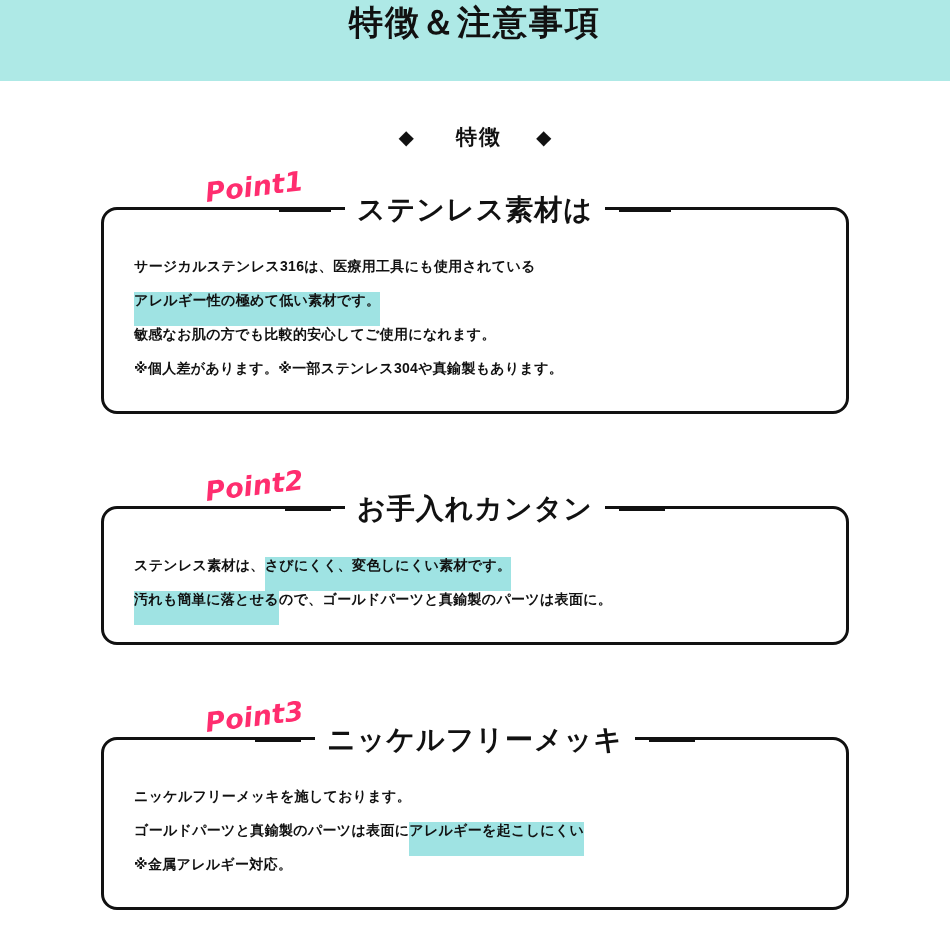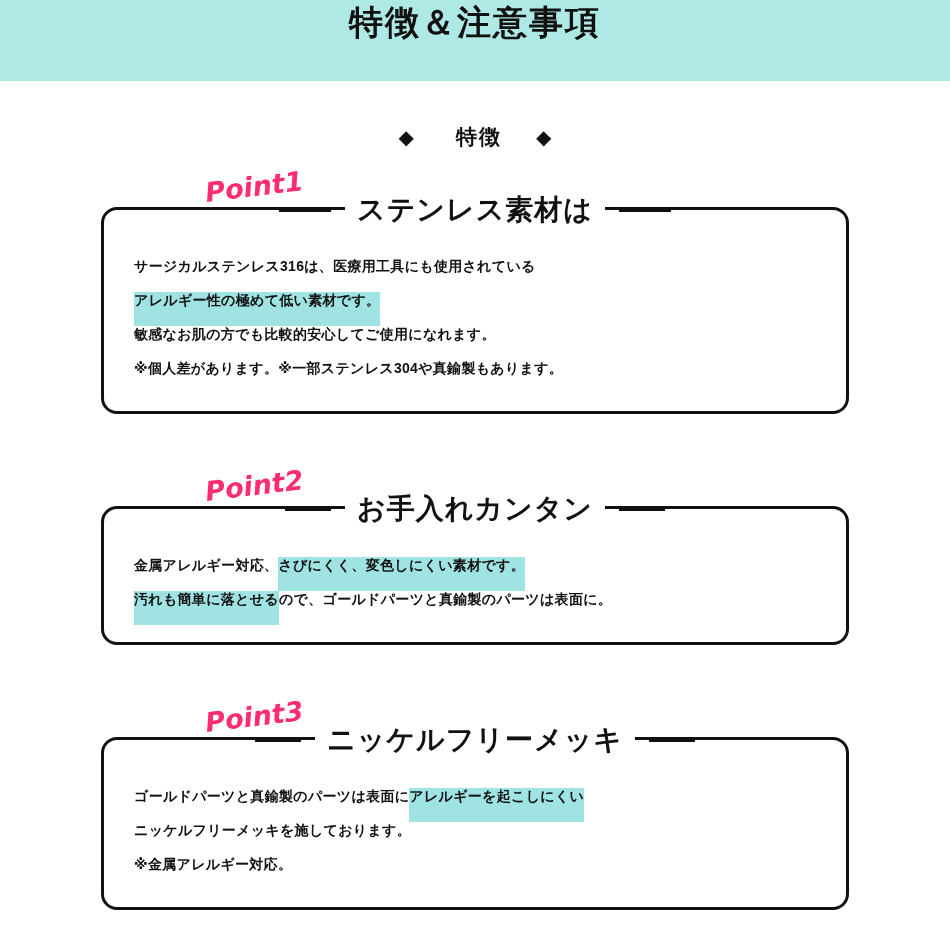--- a/index.html
+++ b/index.html
@@ -175,44 +175,44 @@
   <div class="point-block b2">
     <div class="point-badge">Point2</div>
     <div class="card">
       <div class="card-title-row">
         <span class="rule left2"></span>
         <span class="card-title">お手入れカンタン</span>
         <span class="rule right2"></span>
       </div>
       <div class="card-body">
         <div class="line">
-          <span>金属アレルギー対応、</span><span class="hl">さびにくく、変色しにくい素材です。</span>
+          <span>ステンレス素材は、</span><span class="hl">さびにくく、変色しにくい素材です。</span>
         </div>
         <div class="line">
           <span class="hl">汚れも簡単に落とせる</span><span>ので、ゴールドパーツと真鍮製のパーツは表面に。</span>
         </div>
       </div>
     </div>
   </div>
 
   <div class="point-block b3">
     <div class="point-badge">Point3</div>
     <div class="card">
       <div class="card-title-row">
         <span class="rule left2"></span>
         <span class="card-title">ニッケルフリーメッキ</span>
         <span class="rule right2"></span>
       </div>
       <div class="card-body">
         <div class="line">
+          <span>ニッケルフリーメッキを施しております。</span>
+        </div>
+        <div class="line">
           <span>ゴールドパーツと真鍮製のパーツは表面に</span><span class="hl">アレルギーを起こしにくい</span>
         </div>
         <div class="line">
-          <span>ニッケルフリーメッキを施しております。</span>
-        </div>
-        <div class="line">
           <span>※金属アレルギー対応。</span>
         </div>
       </div>
     </div>
   </div>
 
 </div>
 
 </body></html>

